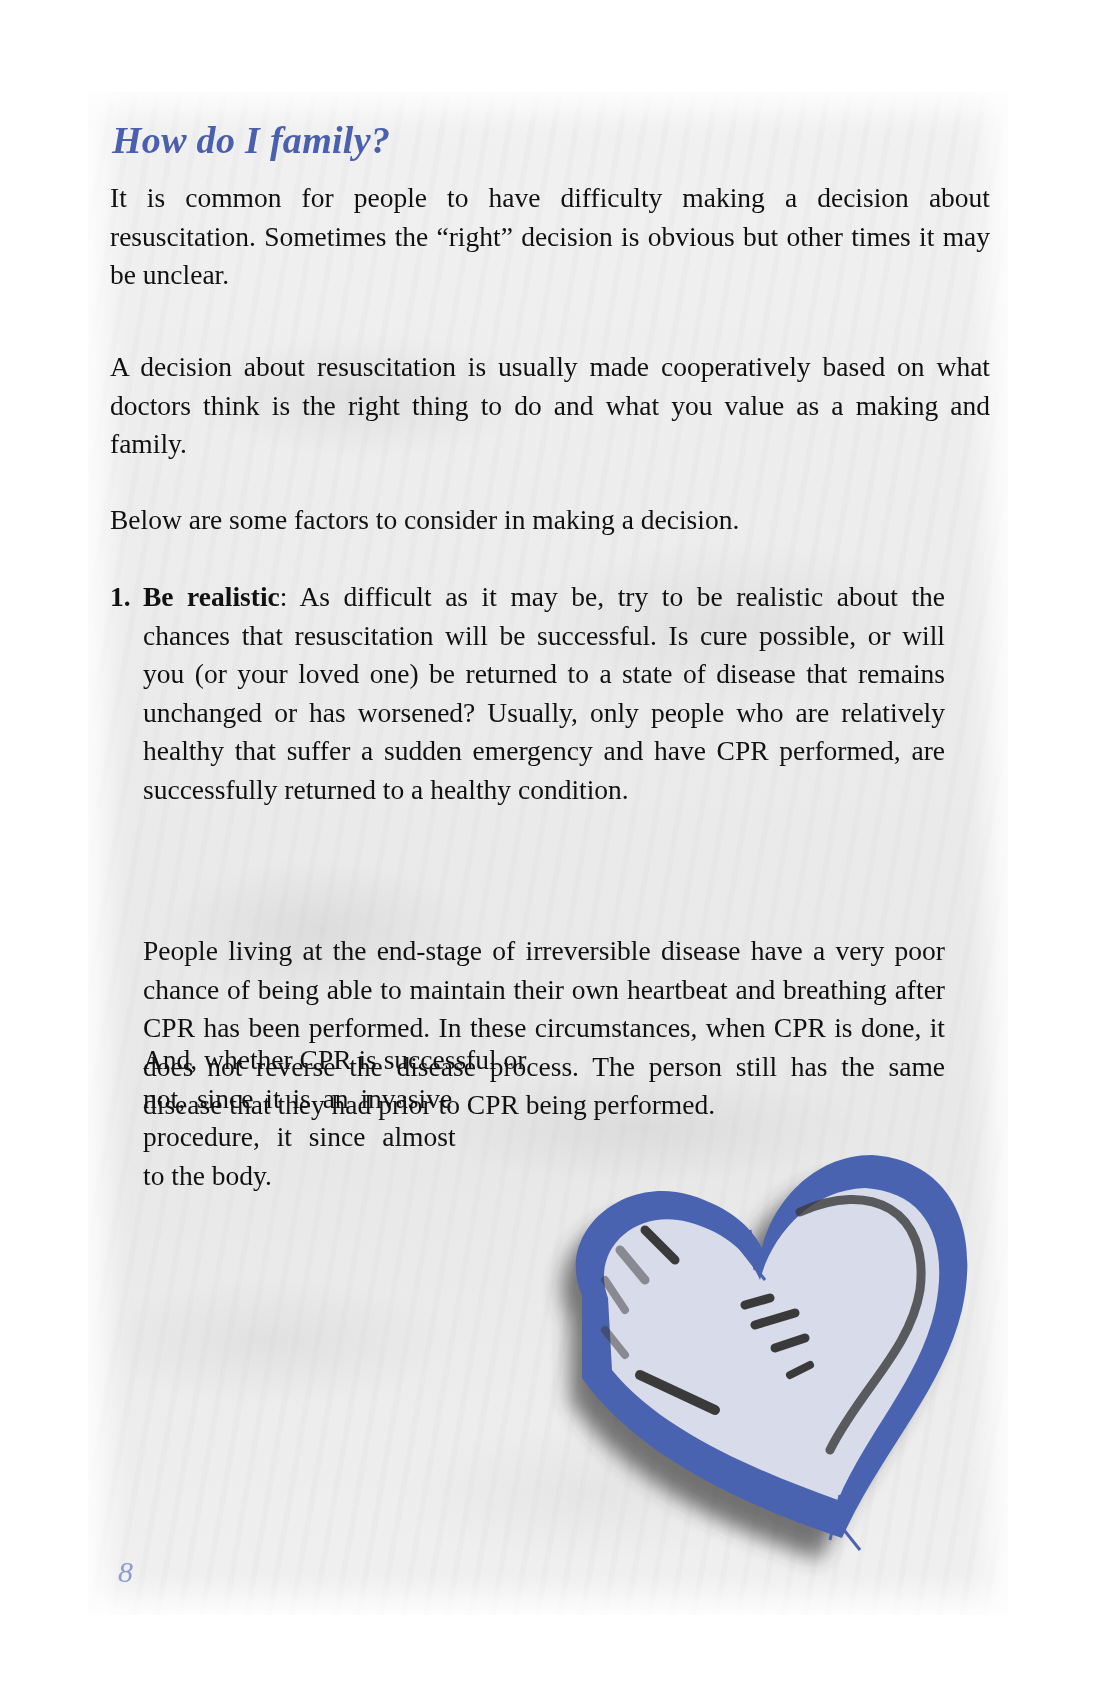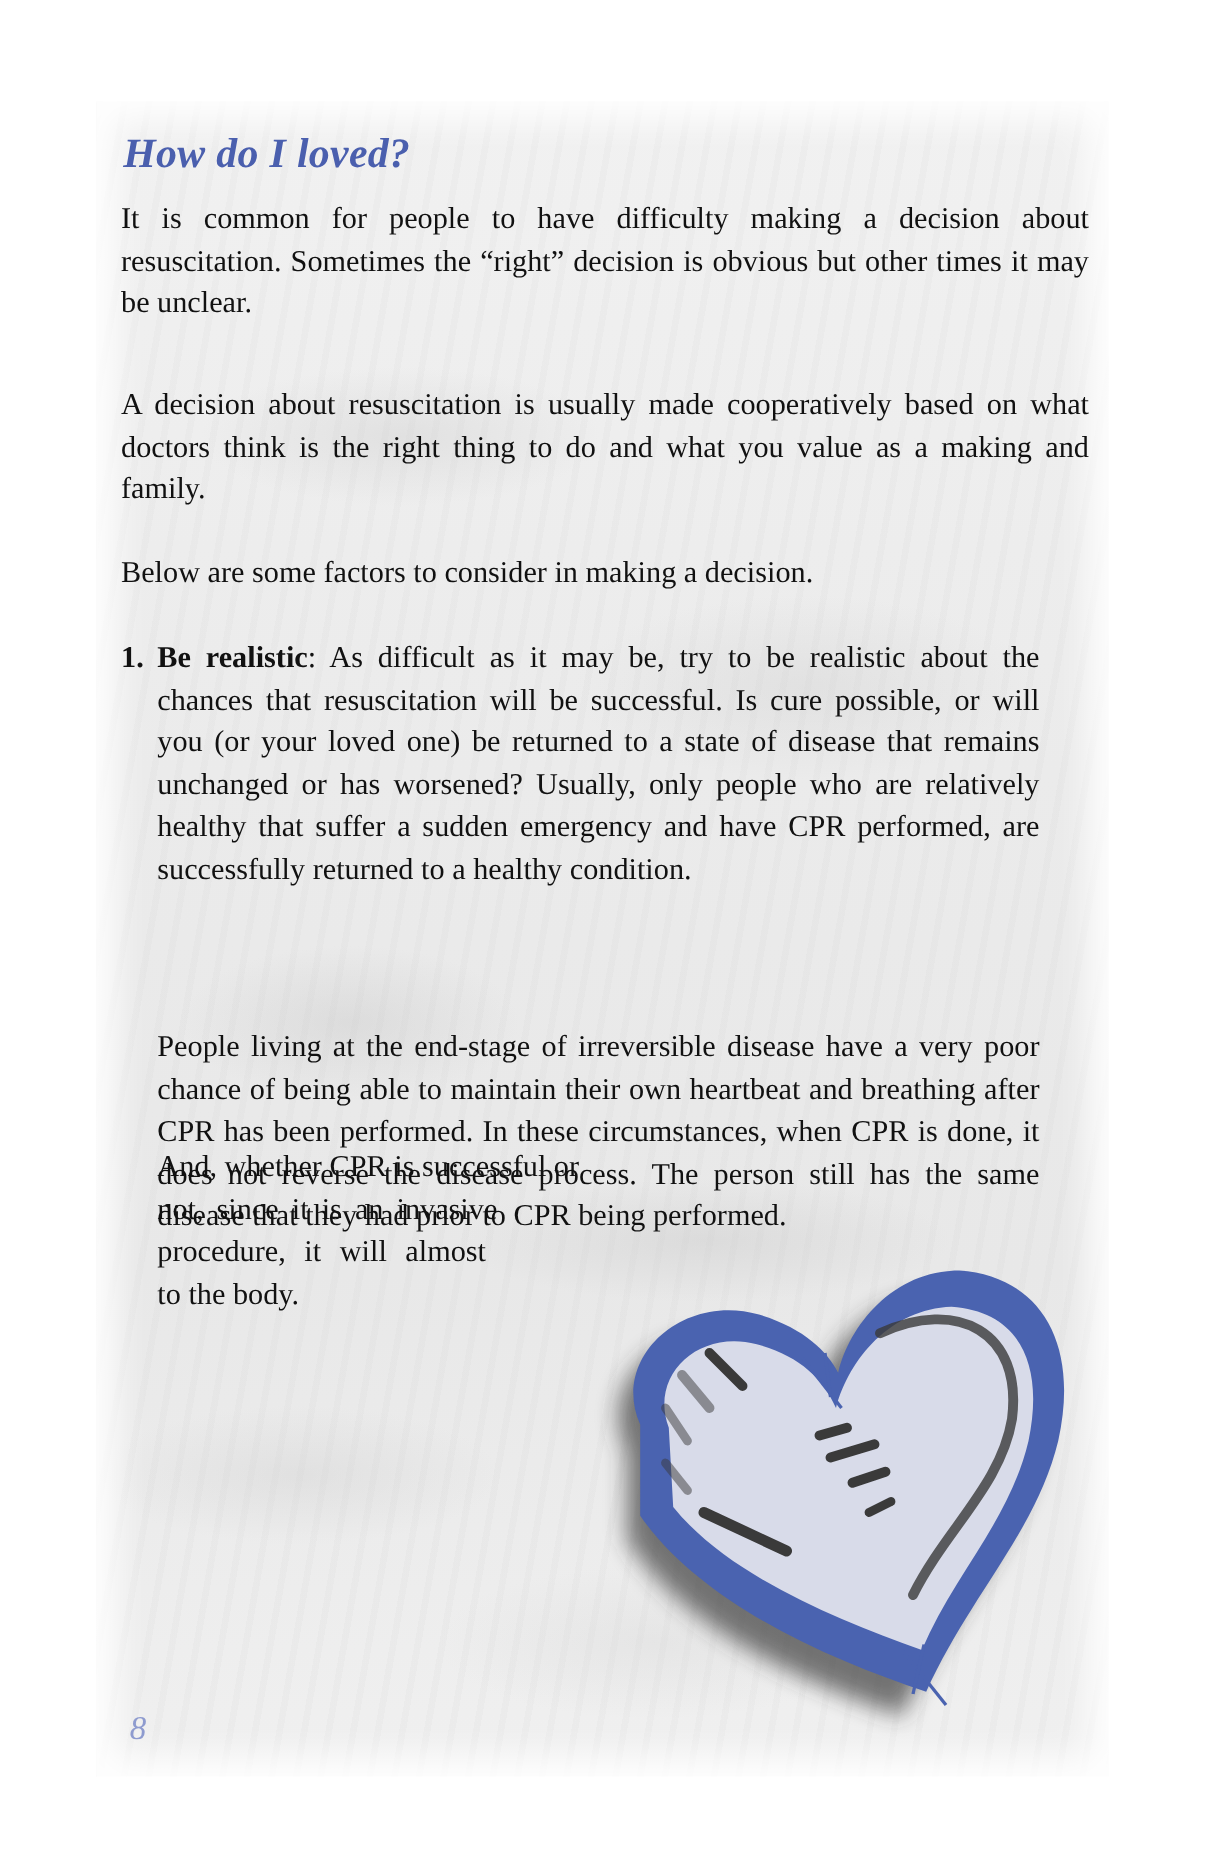--- a/index.html
+++ b/index.html
@@ -37,35 +37,35 @@
     .page-num {
       position: absolute; left: 118px; top: 1555px; font-size: 30px; font-style: italic; color: #8e9bcf;
     }
     .heart { position: absolute; left: 520px; top: 1120px; width: 480px; height: 460px; }
   </style>
 </head>
 <body>
 
 <div class="panel"></div>
 
-<h1 class="title">How do I loved?</h1>
+<h1 class="title">How do I family?</h1>
 
 <p class="text p justify" style="top:179px;">It is common for people to have difficulty making a decision about resuscitation.  Sometimes the “right” decision is obvious but other times it may be unclear.</p>
 <p class="text p justify" style="top:348px;">A decision about resuscitation is usually made cooperatively based on what doctors think is the right thing to do and what you value as a making and family.</p>
 <p class="text p" style="top:501px;">Below are some factors to consider in making a decision.</p>
 
 <span class="item-num">1.</span>
 <p class="text item justify" style="top:578px;"><b>Be realistic</b><span>: As difficult as it may be, try to be realistic about the chances that resuscitation will be successful.  Is cure possible, or will you (or your loved one) be returned to a state of disease that remains unchanged or has worsened? Usually, only people who are relatively healthy that suffer a sudden emergency and have CPR performed, are successfully returned to a healthy condition.</span></p>
 
 <p class="text item justify" style="top:932px;">People living at the end-stage of irreversible disease have a very poor chance of being able to maintain their own heartbeat and breathing after CPR has been performed. In these circumstances, when CPR is done, it does not reverse the disease process. The person still has the same disease that they had prior to CPR being performed.</p>
 
 <div class="text narrow" style="top:1041px;">
   <div class="justify" style="white-space:nowrap;">And, whether CPR is successful or</div>
   <div style="word-spacing:5px;">not, since it is an invasive</div>
-  <div style="word-spacing:10px;">procedure, it will almost</div>
+  <div style="word-spacing:10px;">procedure, it since almost</div>
   <div>to the body.</div>
 </div>
 
 <svg class="heart" viewBox="0 0 480 460">
   <defs>
     <filter id="blur" x="-20%" y="-20%" width="140%" height="140%">
       <feGaussianBlur stdDeviation="10"></feGaussianBlur>
     </filter>
   </defs>
 

